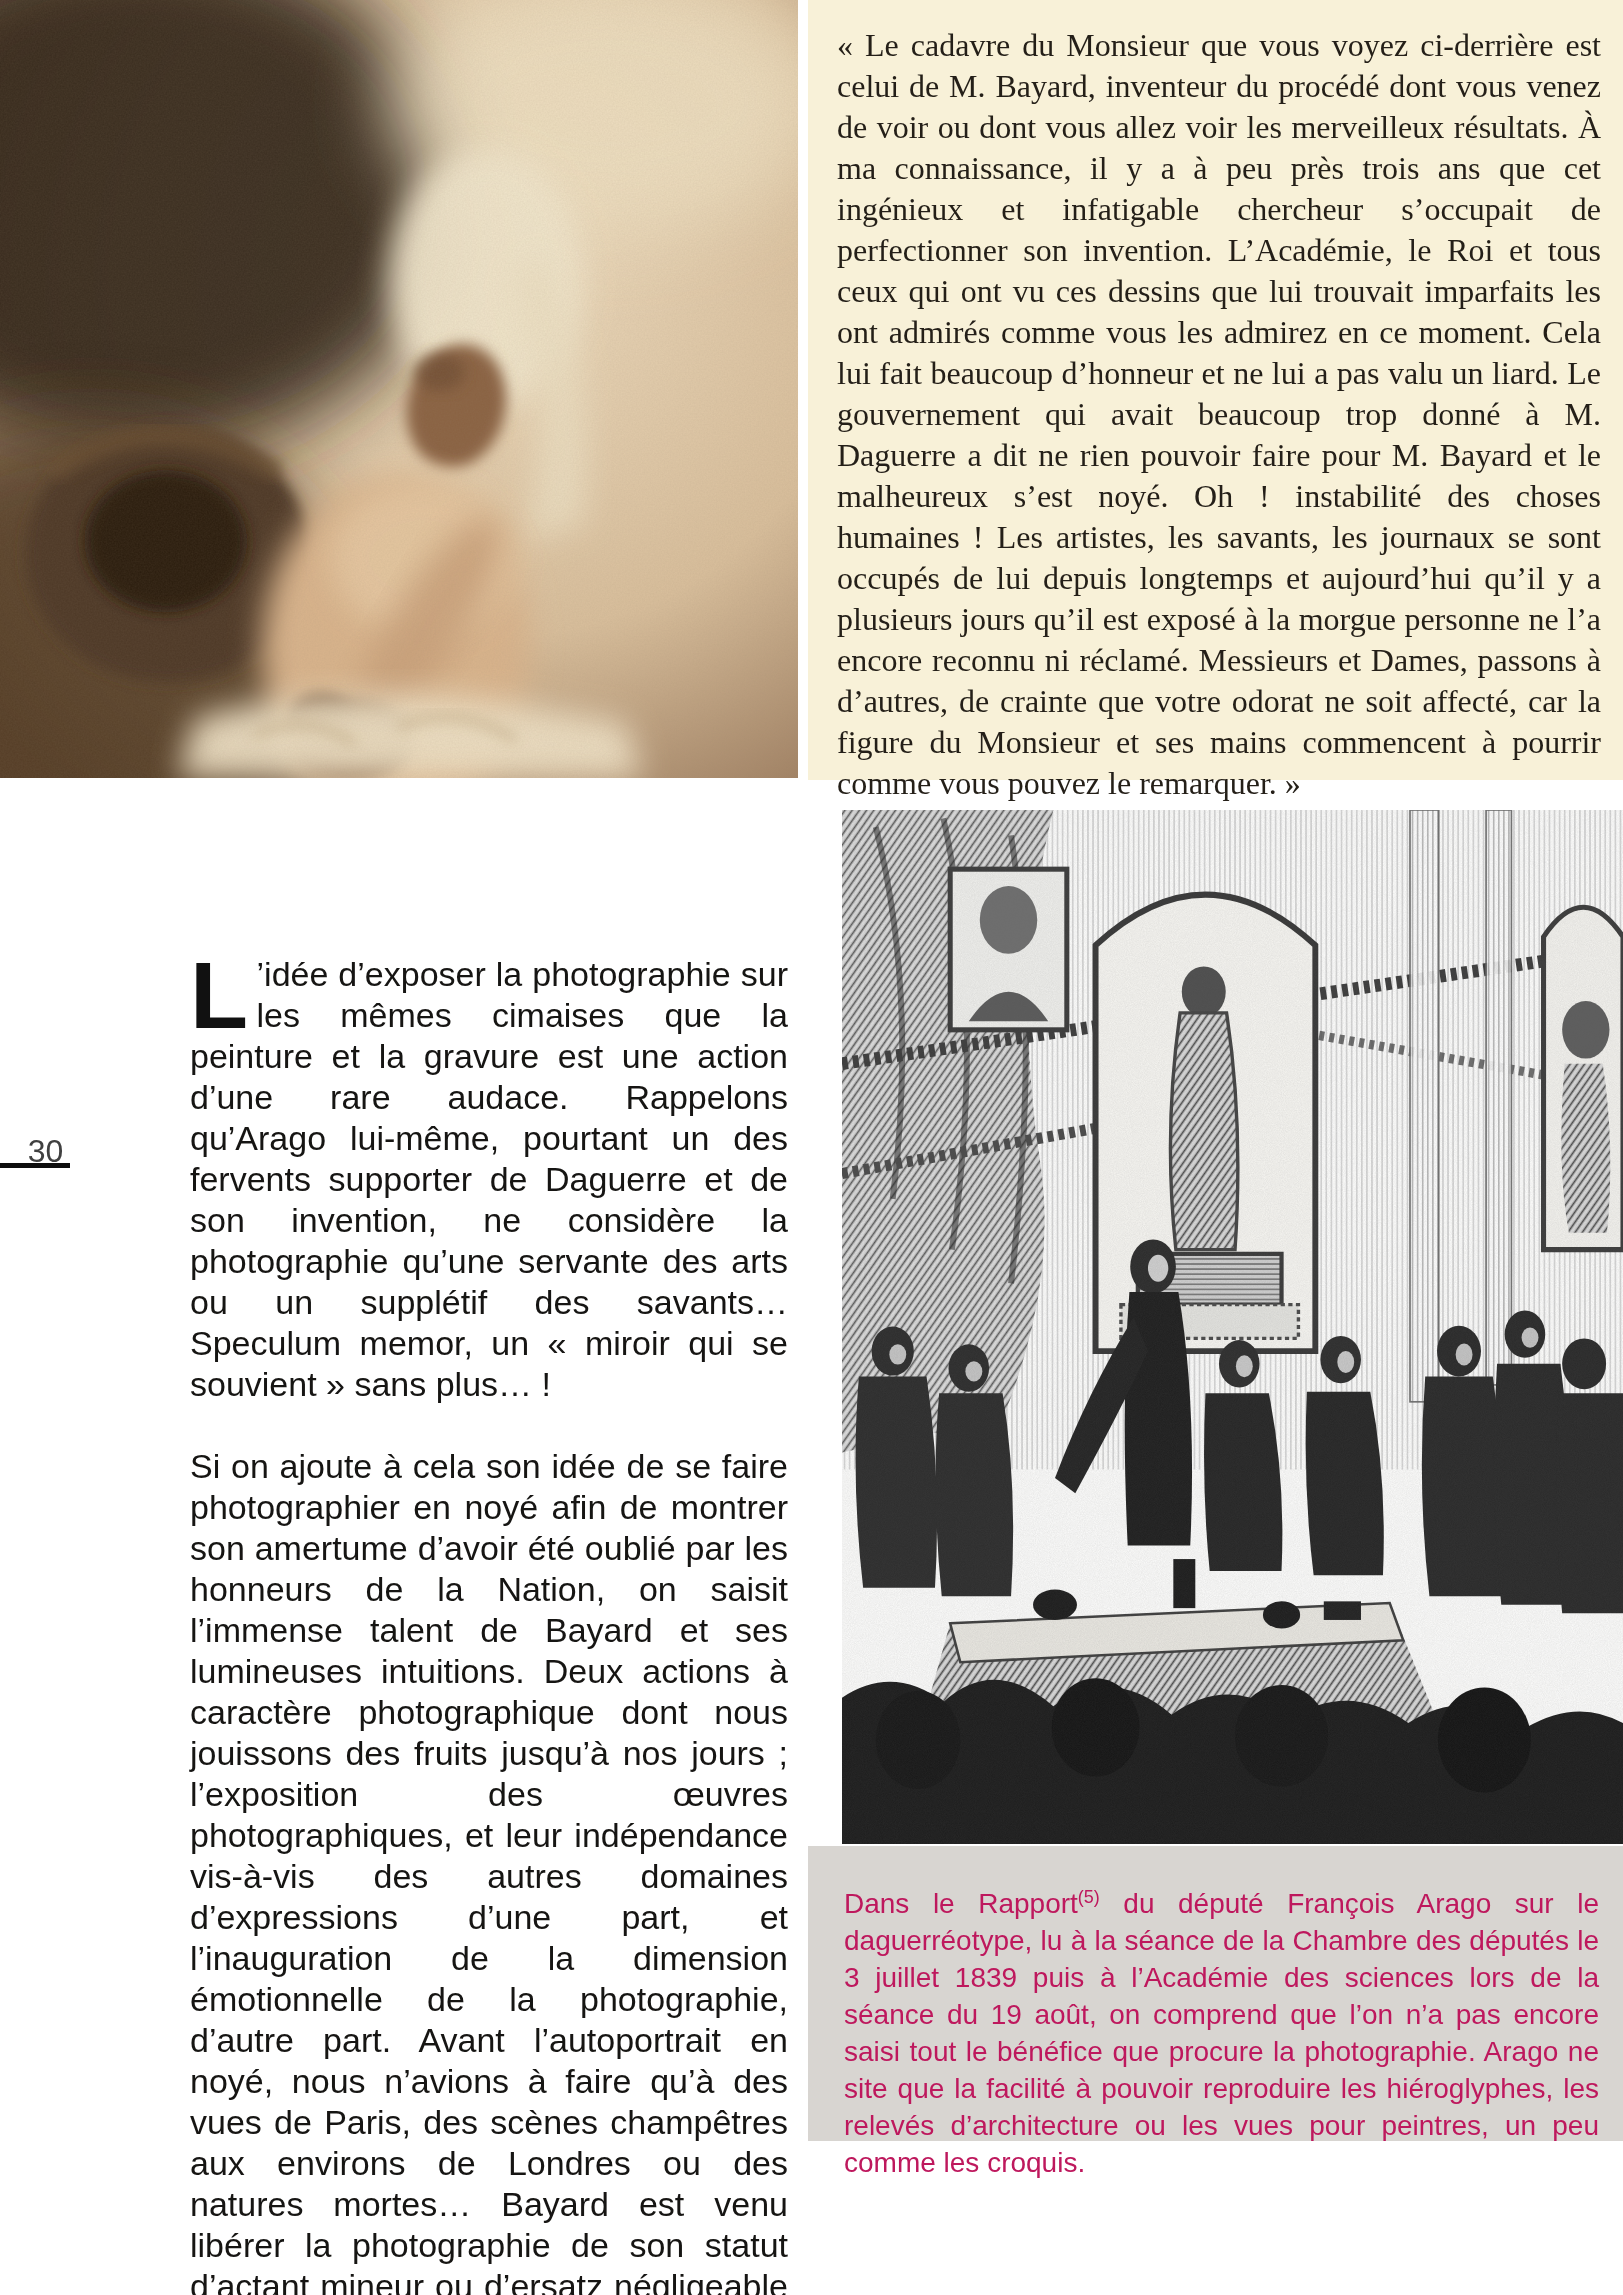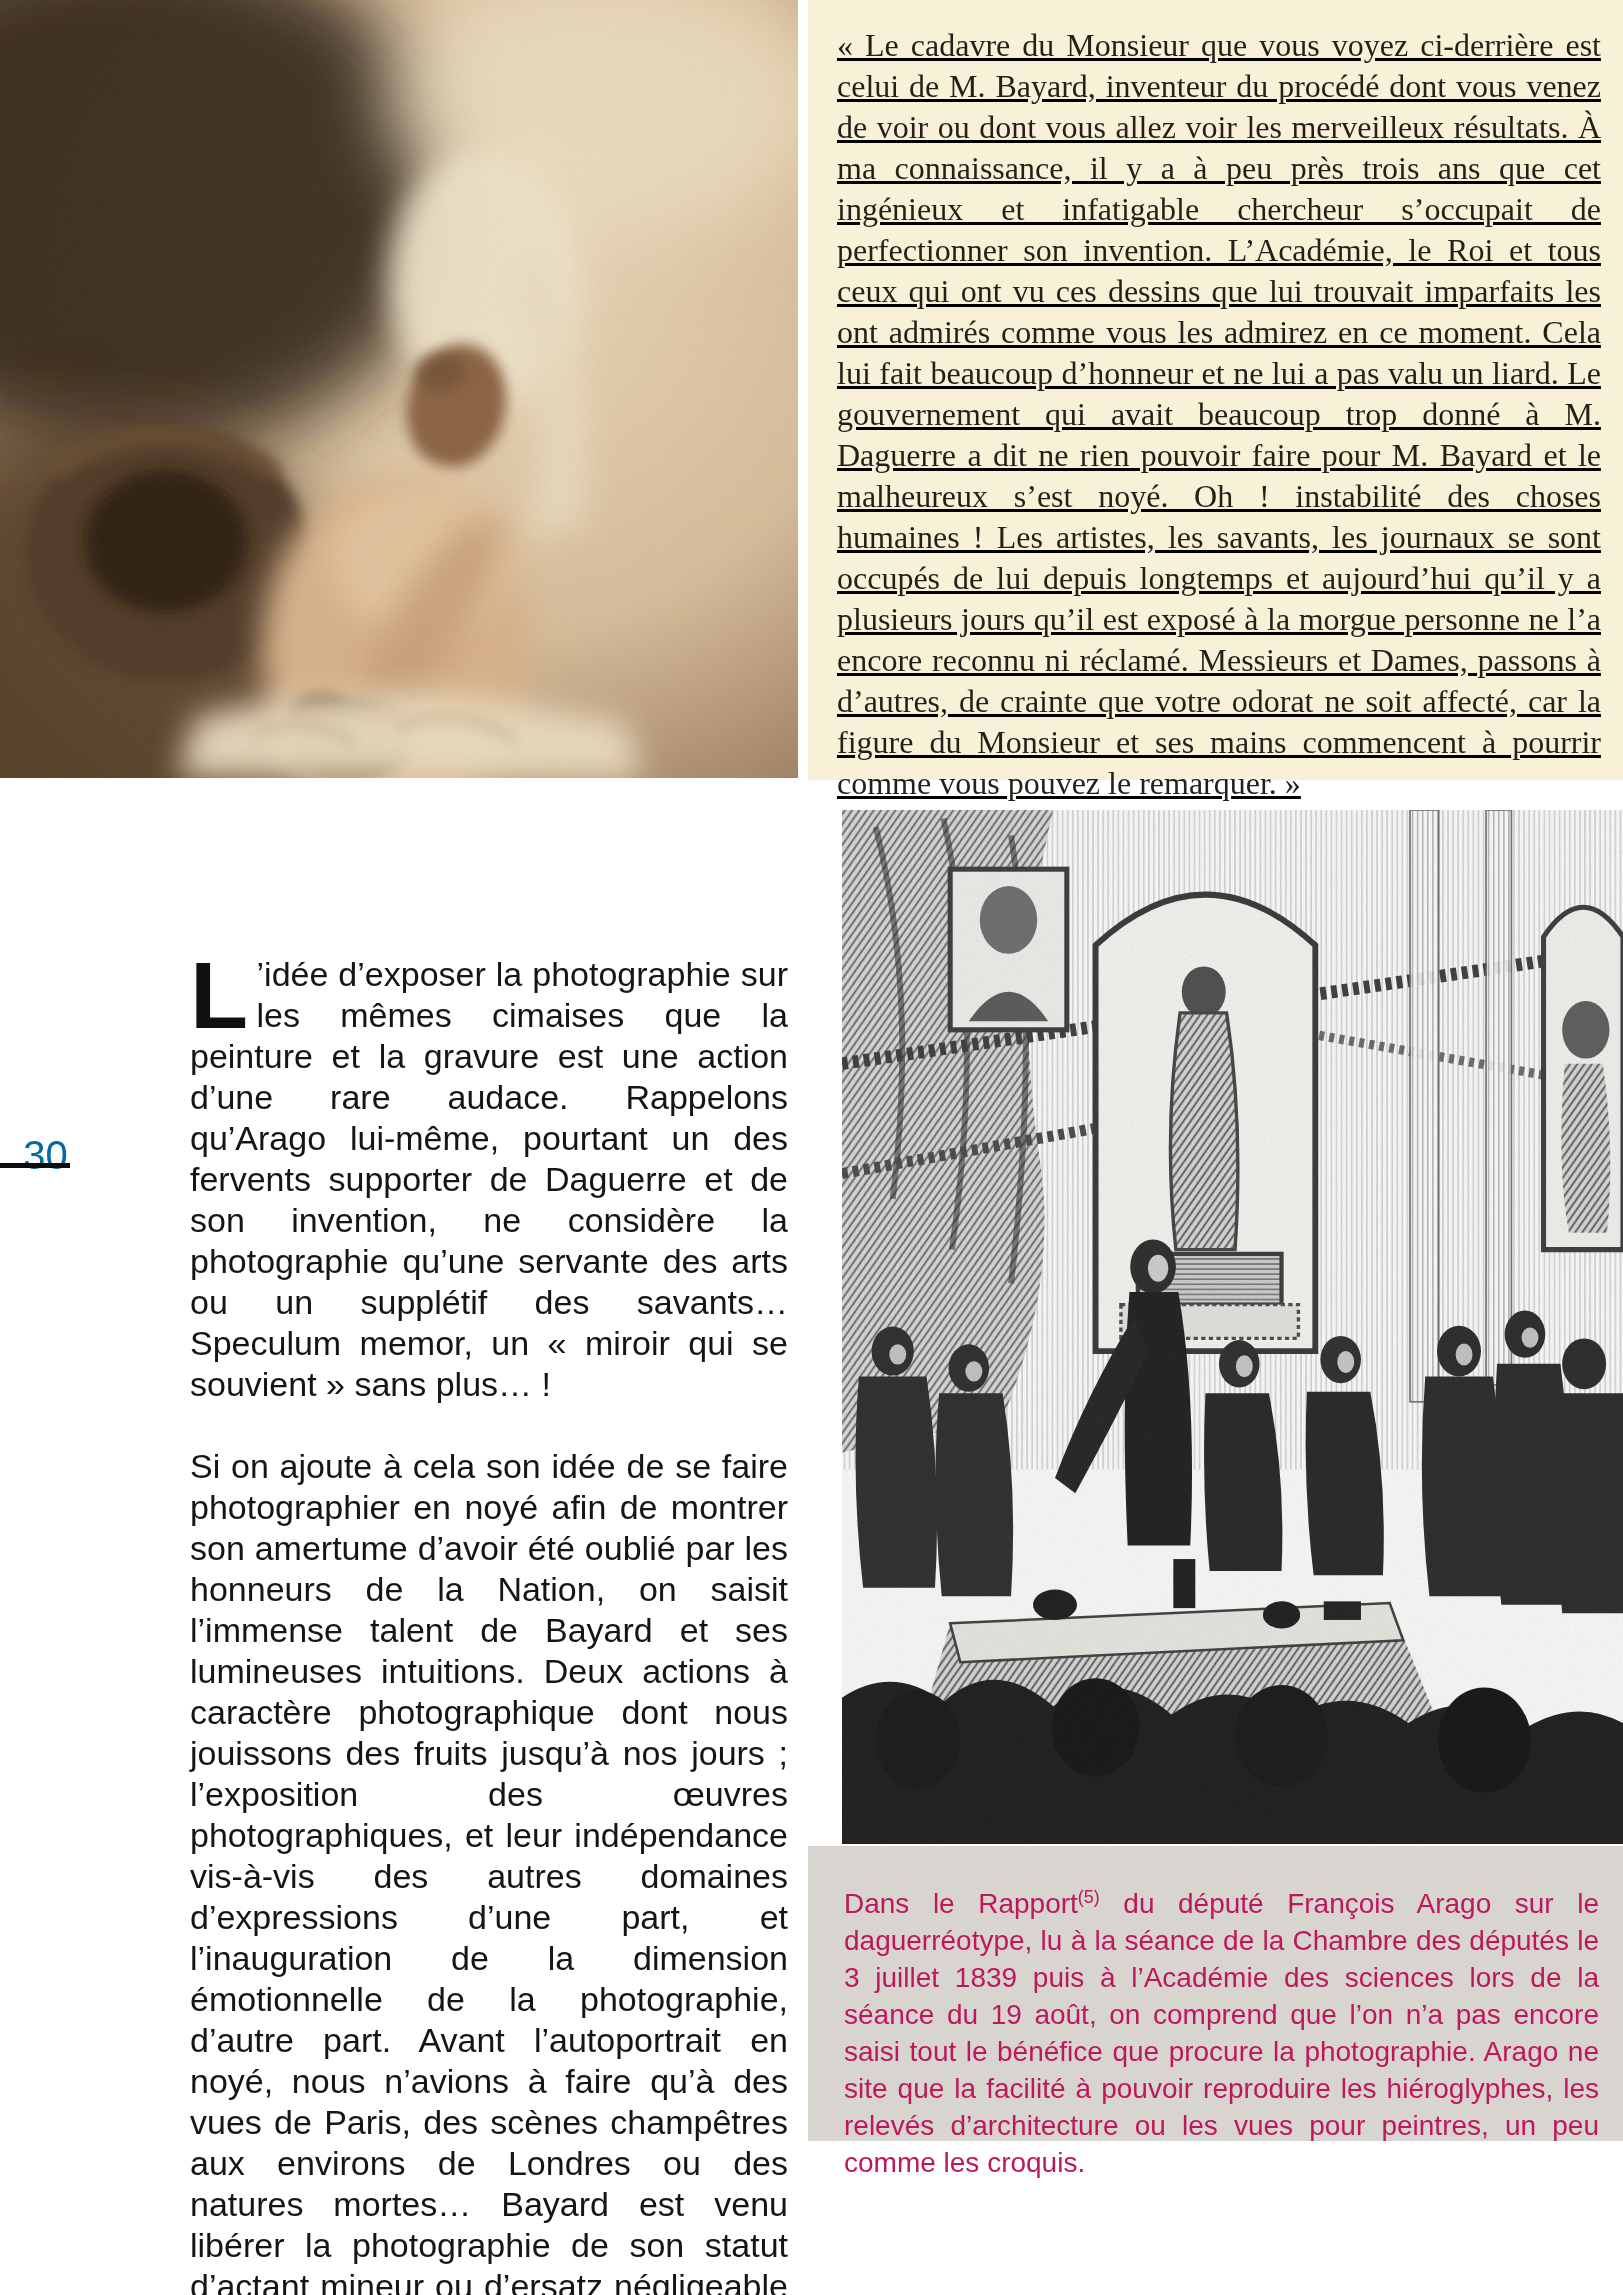--- a/index.html
+++ b/index.html
@@ -4,35 +4,35 @@
 <style>
   html,body{margin:0;padding:0;background:#ffffff;}
   .page{position:relative;width:1623px;height:2295px;background:#ffffff;overflow:hidden;}
 
   
   .photo{position:absolute;left:0;top:0;width:798px;height:778px;}
   .photo svg{display:block;width:100%;height:100%;}
 
   
   .quote-box{position:absolute;left:808px;top:0;width:815px;height:780px;
-             background:#f8f1d8;box-sizing:border-box;padding:25px 22px 0 29px;text-decoration:underline;}
+             background:#f8f1d8;box-sizing:border-box;padding:25px 22px 0 29px;}
   .quote-text{font-family:"Liberation Serif", serif;font-size:32px;line-height:41px;
               color:#241f18;text-align:justify;margin:0;hyphens:none;}
 
   
   .photo-caption{position:absolute;left:20px;top:788px;width:794px;height:159px;
                  background:#d8d5d1;box-sizing:border-box;padding:12px 20px 0 20px;
                  font-family:"Liberation Sans", sans-serif;font-size:28px;line-height:37px;
                  color:#2d2b29;}
   .photo-caption p{margin:0;text-align:justify;hyphens:none;}
   .caption-date{text-align:right;}
 
   
   .page-number{position:absolute;left:21px;top:1133px;width:49px;
-               font-family:"Liberation Sans", sans-serif;font-size:40px;color:#0369a1;
+               font-family:"Liberation Sans", sans-serif;font-size:32px;color:#404040;
                text-align:center;}
   .page-rule{position:absolute;left:0;top:1163px;width:70px;height:5px;background:#0d0d0d;}
 
   
   .article{position:absolute;left:190px;top:954px;width:598px;
            font-family:"Liberation Sans", sans-serif;font-size:34px;line-height:41px;
            color:#161513;text-align:justify;hyphens:none;}
   .article p{margin:0 0 41px 0;}
   .dropcap{float:left;font-size:95px;line-height:76px;padding:3.4px 8.5px 0 0;
            font-weight:700;color:#111;}

